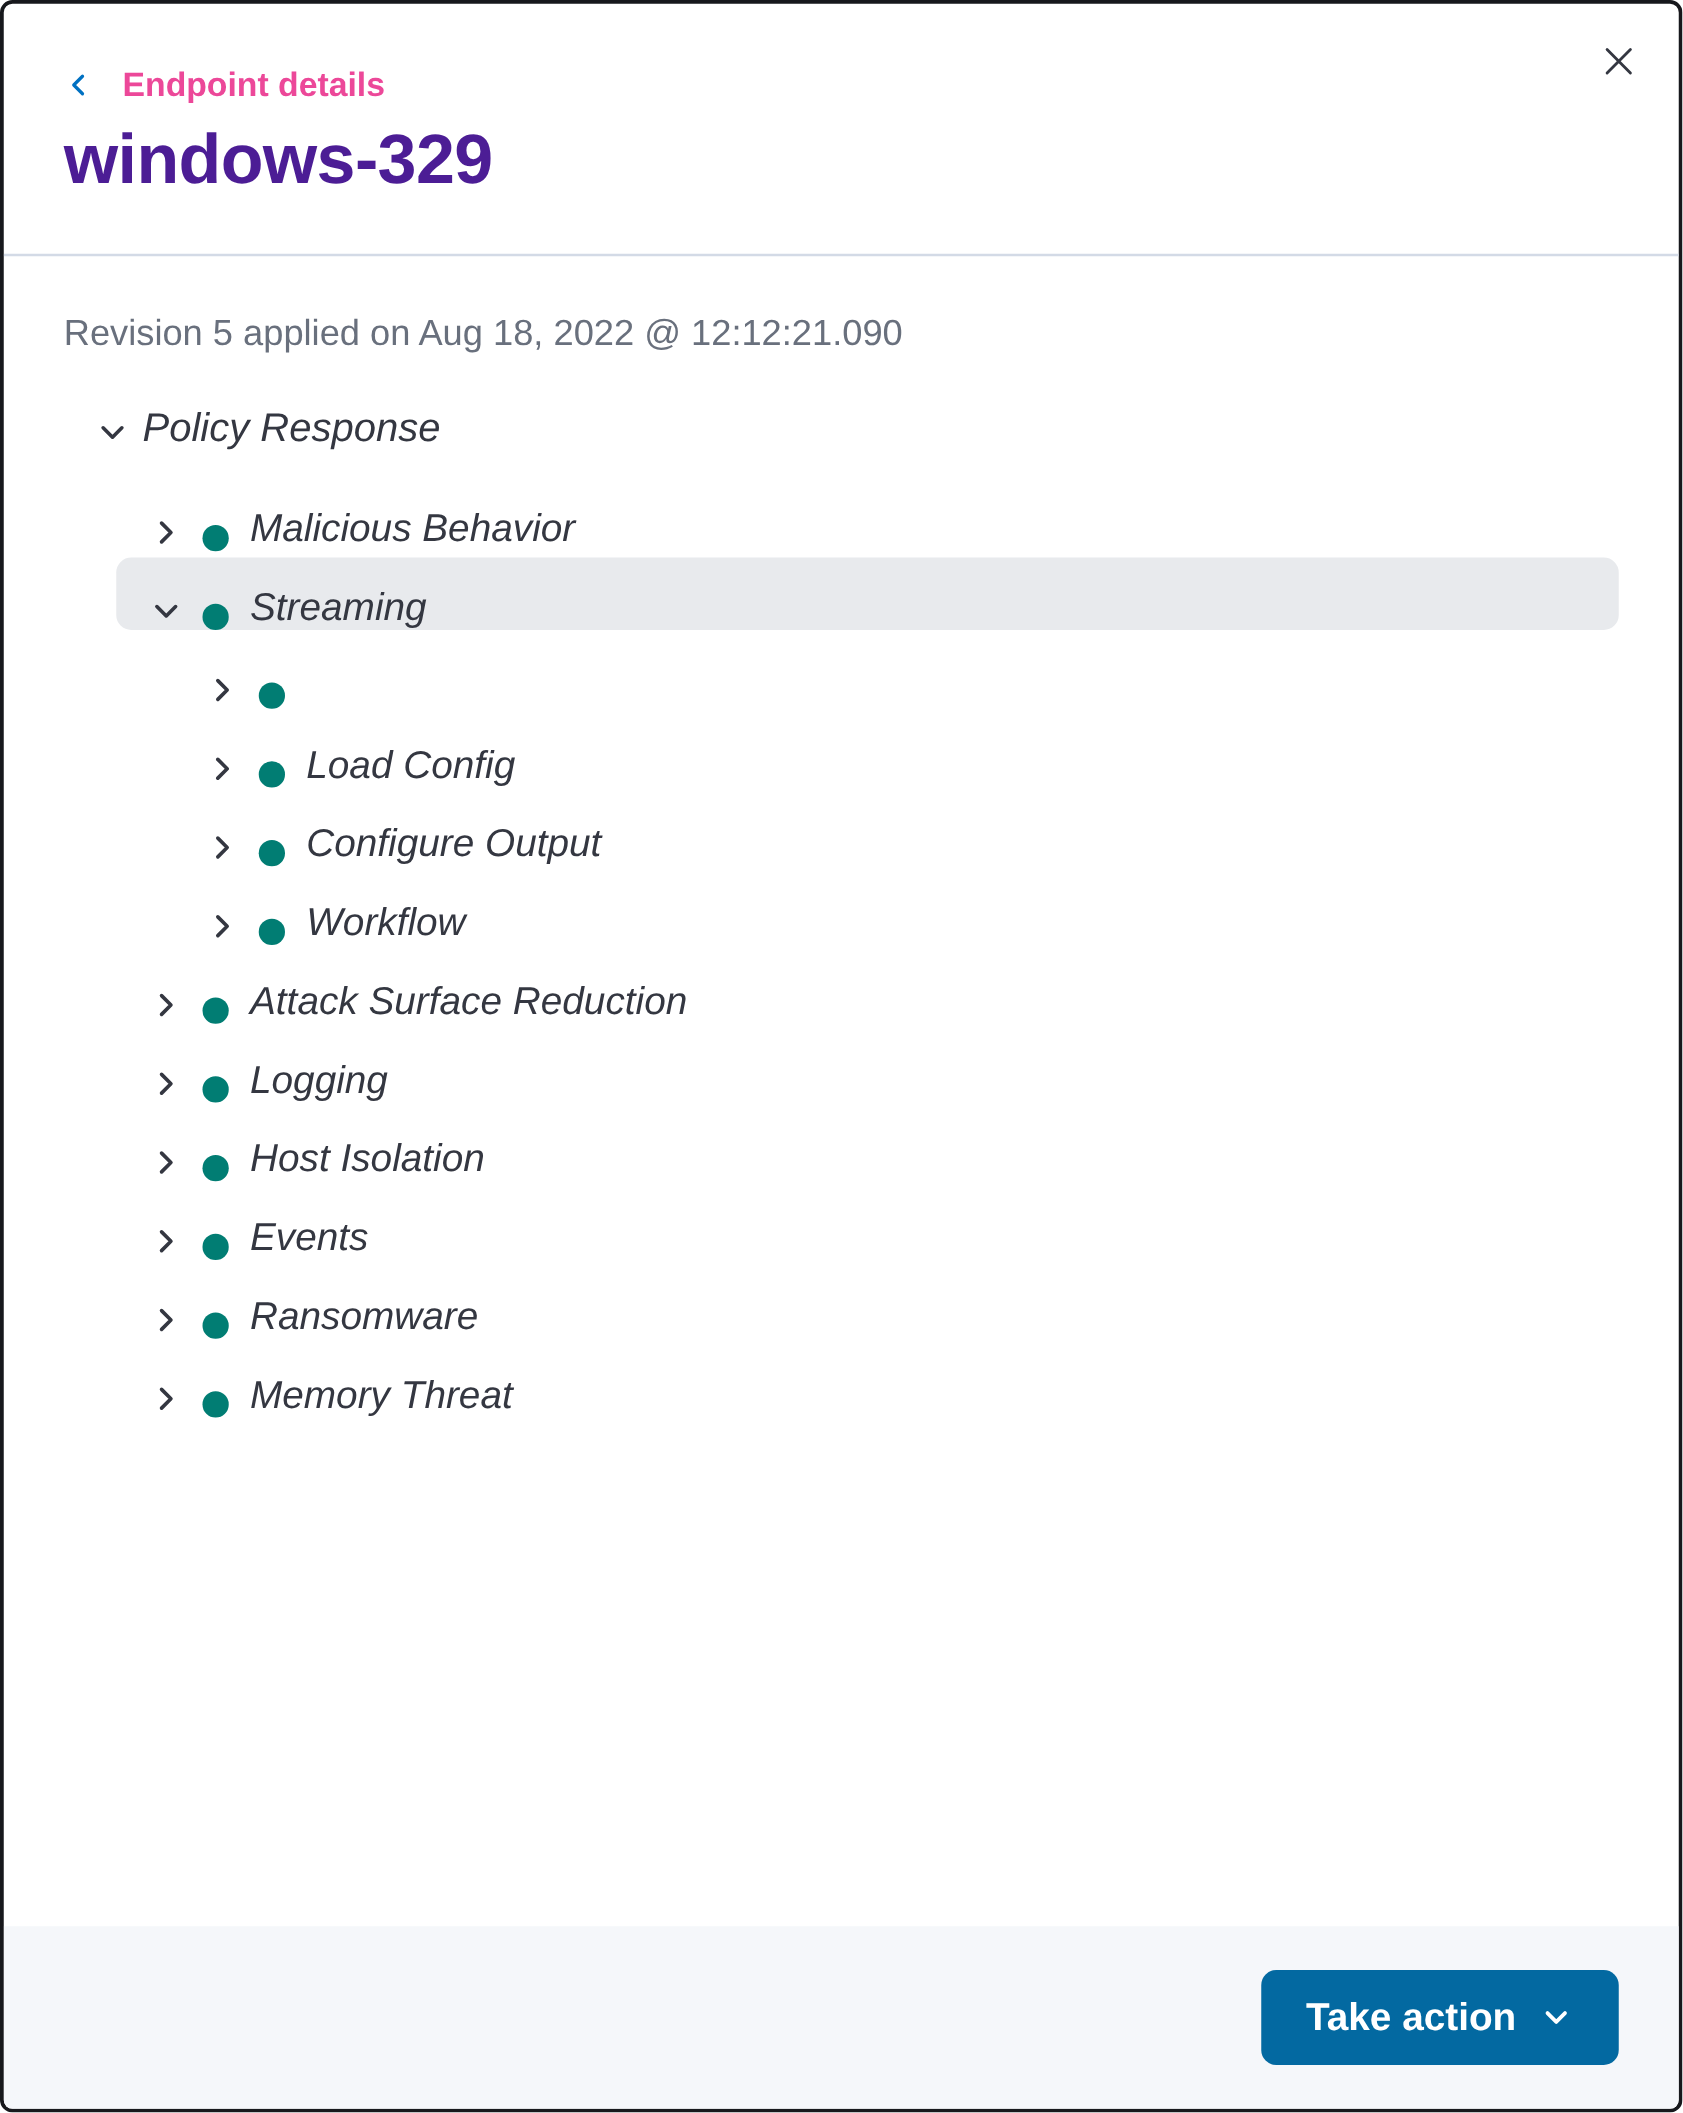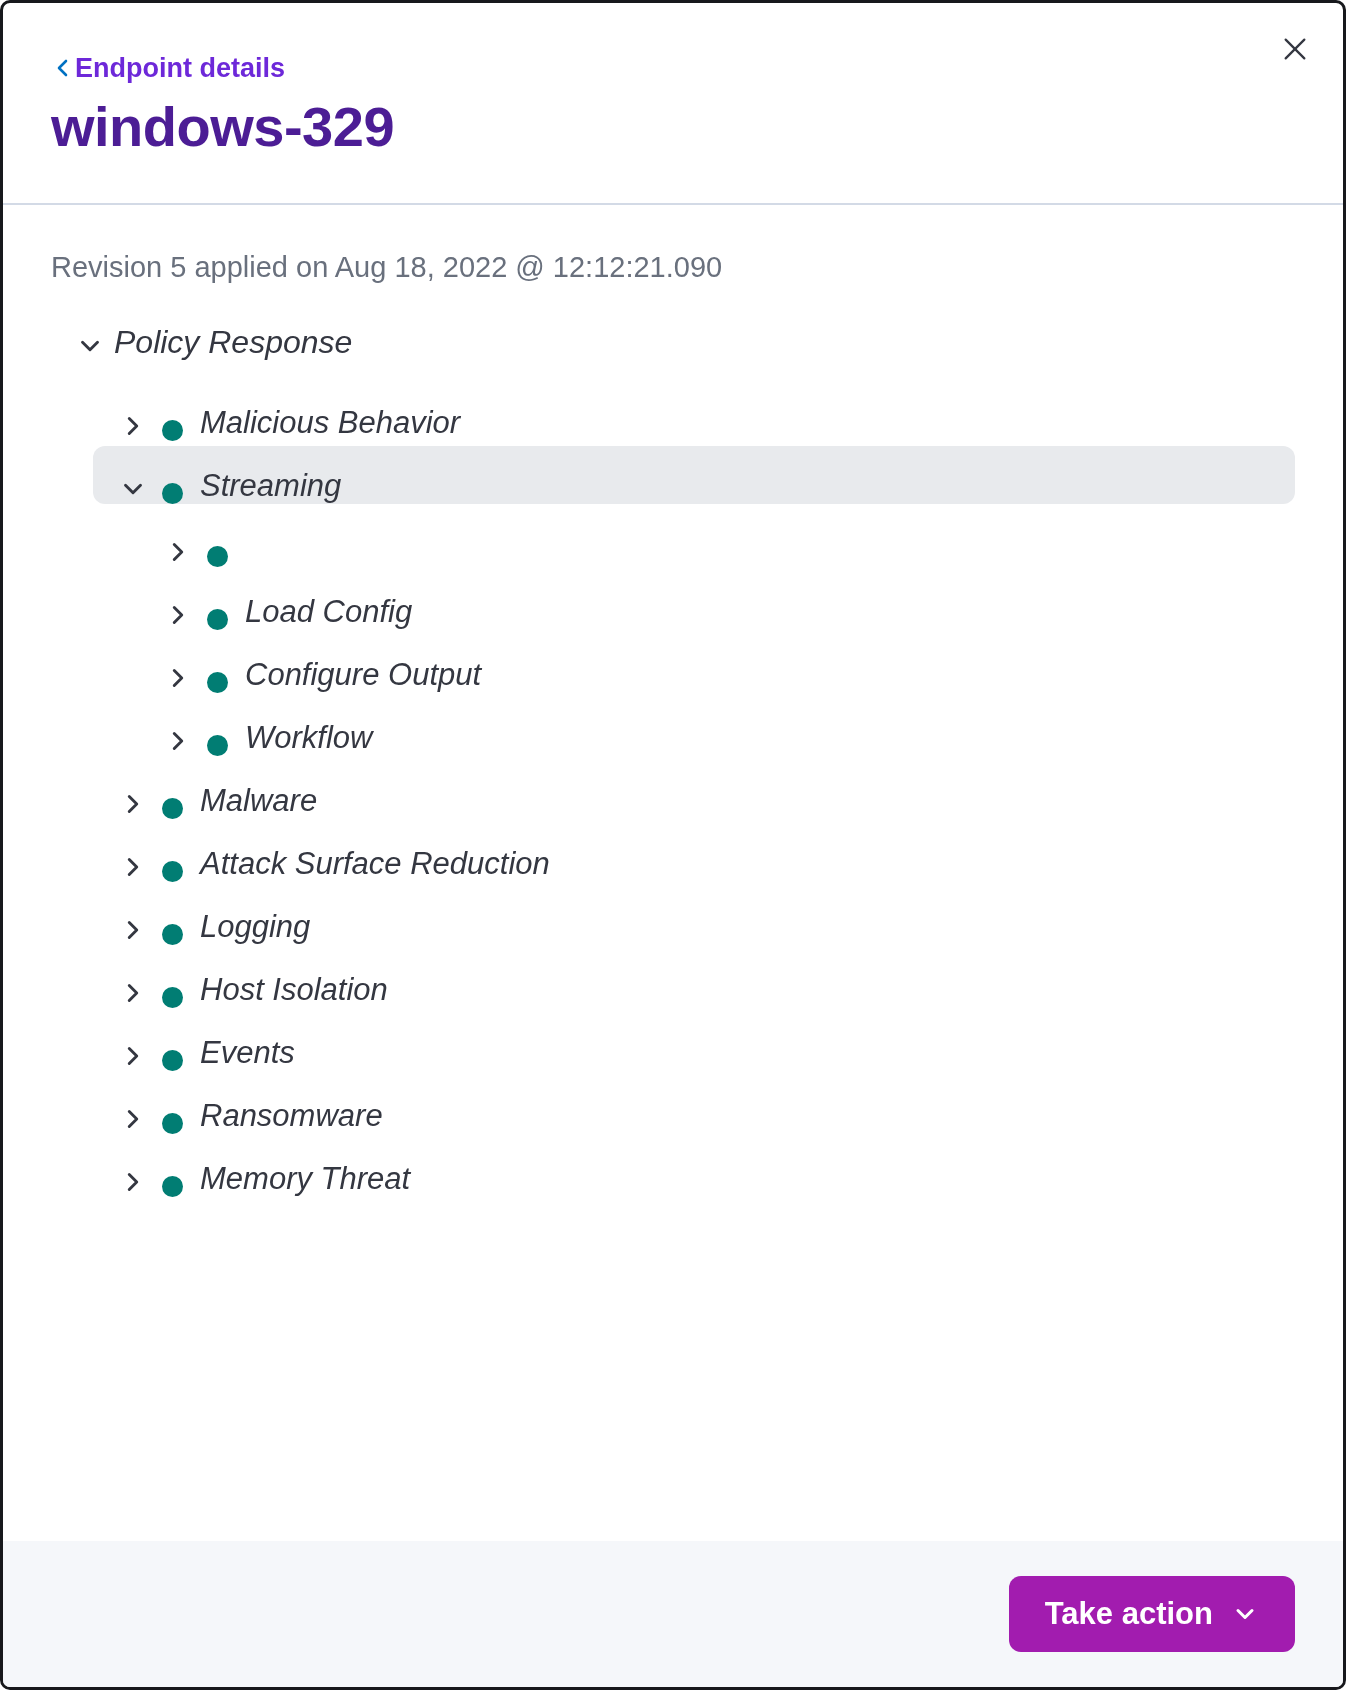--- a/index.html
+++ b/index.html
@@ -23,22 +23,22 @@
 
   
   .flyout-header {
     padding: 48px 48px 0 48px;
     position: relative;
     flex: 0 0 auto;
   }
   .back-link {
     display: inline-flex;
     align-items: center;
-    gap: 0;
-    color: #6d28d9;
+    gap: 23px;
+    color: #ec4899;
     font-size: 27px;
     font-weight: 700;
     line-height: 34px;
     text-decoration: none;
     cursor: pointer;
   }
   .back-link svg { display: block; }
   .page-title {
     margin: 10px 0 0 0;
     font-size: 56px;
@@ -129,21 +129,21 @@
     background: #f5f7fa;
     display: flex;
     align-items: center;
     justify-content: flex-end;
     padding: 0 48px;
   }
   .take-action-btn {
     height: 76px;
     min-width: 250px;
     padding: 0 36px;
-    background: #a21caf;
+    background: #0369a1;
     border: none;
     border-radius: 12px;
     color: #ffffff;
     font-family: inherit;
     font-size: 31px;
     font-weight: 600;
     display: flex;
     align-items: center;
     justify-content: center;
     gap: 18px;
@@ -240,29 +240,20 @@
       <div class="tree-row l2">
         <span class="chev">
           <svg width="30" height="30" viewBox="0 0 24 24" fill="none" stroke="#343741" stroke-width="2.3" stroke-linecap="round" stroke-linejoin="round">
               <polyline points="9 6 15 12 9 18"></polyline>
             </svg>
         </span>
         <span class="dot"></span>
         <span class="tree-label">Workflow</span>
       </div>
 
-      <div class="tree-row l1">
-        <span class="chev">
-          <svg width="30" height="30" viewBox="0 0 24 24" fill="none" stroke="#343741" stroke-width="2.3" stroke-linecap="round" stroke-linejoin="round">
-              <polyline points="9 6 15 12 9 18"></polyline>
-            </svg>
-        </span>
-        <span class="dot"></span>
-        <span class="tree-label">Malware</span>
-      </div>
 
       <div class="tree-row l1">
         <span class="chev">
           <svg width="30" height="30" viewBox="0 0 24 24" fill="none" stroke="#343741" stroke-width="2.3" stroke-linecap="round" stroke-linejoin="round">
               <polyline points="9 6 15 12 9 18"></polyline>
             </svg>
         </span>
         <span class="dot"></span>
         <span class="tree-label">Attack Surface Reduction</span>
       </div>

